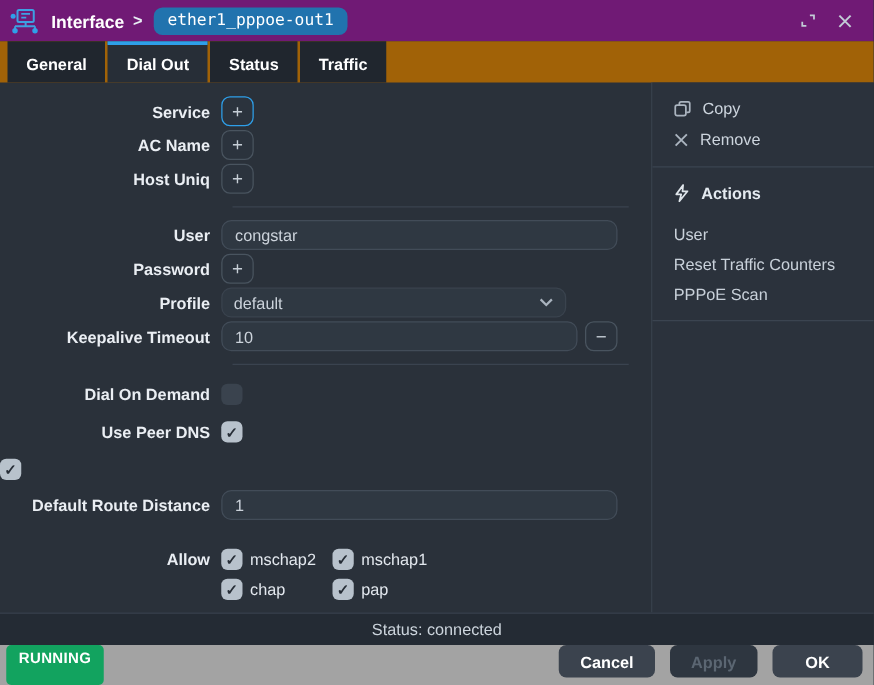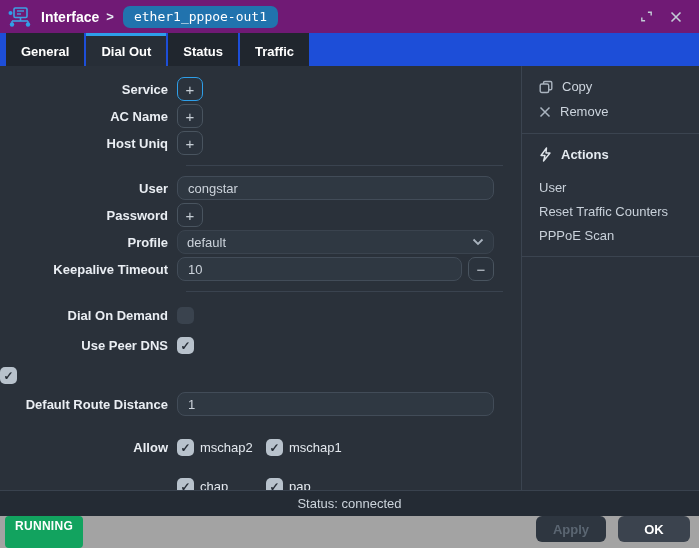--- a/index.html
+++ b/index.html
@@ -22,21 +22,21 @@
   .entity-pill {
     background:#2173ae; color:#fff; border-radius:7px;
     font-family:"DejaVu Sans Mono","Liberation Mono",monospace;
     font-weight:normal; font-size:13px; padding:3px 11px 4px;
   }
   .tb-spacer { flex:1; }
   .tb-btn { width:22px; height:22px; display:flex; align-items:center; justify-content:center; margin-left:8px; cursor:pointer; }
   .tb-btn svg { display:block; }
   
   .tabstrip {
-    height:33px; background:#1d4ed8;
+    height:33px; background:#a16207;
     display:flex; align-items:stretch; padding-left:6px; gap:2px;
   }
   .tab {
     background:#20262e; color:#fff; font-weight:bold; font-size:13px;
     padding:0 15px; display:flex; align-items:center;
     border-top:3px solid transparent; cursor:pointer;
   }
   .tab[data-active="true"] { background:#272e37; border-top-color:#2e9fe9; }
   
   .main { position:absolute; top:66px; left:0; right:0; bottom:58px; display:flex; }
@@ -54,42 +54,42 @@
   }
   .plus-btn.focus { border-color:#2e9fe9; }
   .text-input {
     width:317px; height:24px; background:#2f3842;
     border:1px solid #424c58; border-radius:8px;
     color:#ccd3db; font-size:13px; padding:0 10px;
     font-family:"Liberation Sans", sans-serif; outline:none;
   }
   .text-input.short { width:285px; }
   .select {
-    width:317px; height:24px; background:#2f3842;
+    width:276px; height:24px; background:#2f3842;
     border:1px solid #3a434e; border-radius:8px;
     color:#ccd3db; font-size:13px; padding:0 9px;
     display:flex; align-items:center; justify-content:space-between; cursor:pointer;
   }
   .minus-btn { margin-left:6px; }
   .sep {
     border:none; border-top:1px solid #3a434f;
     width:317px; margin:10px 0 10px 186px;
   }
   .checkbox {
     width:17px; height:17px; border-radius:5px; background:#3a434e;
     display:inline-flex; align-items:center; justify-content:center;
     cursor:pointer; flex:0 0 auto;
   }
   .checkbox[data-checked="true"] { background:#b8c2cc; }
   .checkbox[data-checked="true"]::after {
     content:"✓"; color:#272e37; font-weight:bold; font-size:12px; line-height:1;
   }
   .cb-row { min-height:27px; }
   .allow-row { margin-top:23px; align-items:flex-start; }
-  .allow-grid { display:grid; grid-template-columns:89px auto; row-gap:22px; }
+  .allow-grid { display:grid; grid-template-columns:89px auto; row-gap:7px; }
   .cb-pair { display:flex; align-items:center; gap:6px; }
   .cb-label { color:#e3e8ee; font-size:13px; }
   
   .sidebar { flex:1; background:#2b323c; display:flex; flex-direction:column; }
   .side-section { border-bottom:1px solid #3b4450; padding:8px 0 9px; }
   .side-item {
     height:25px; display:flex; align-items:center; gap:9px;
     padding:0 17px; color:#ccd4dd; font-size:13px; cursor:pointer;
   }
   .side-item svg { flex:0 0 auto; }
@@ -290,15 +290,16 @@
   </div>
 </div>
 
 <div class="statusbar">
   <span>Status: connected</span>
 </div>
 
 <div class="footer">
   <span class="badge">RUNNING</span>
   <span class="ft-spacer"></span>
+  <button class="btn">Cancel</button>
   <button class="btn disabled">Apply</button>
   <button class="btn ok">OK</button>
 </div>
 
 </body></html>

